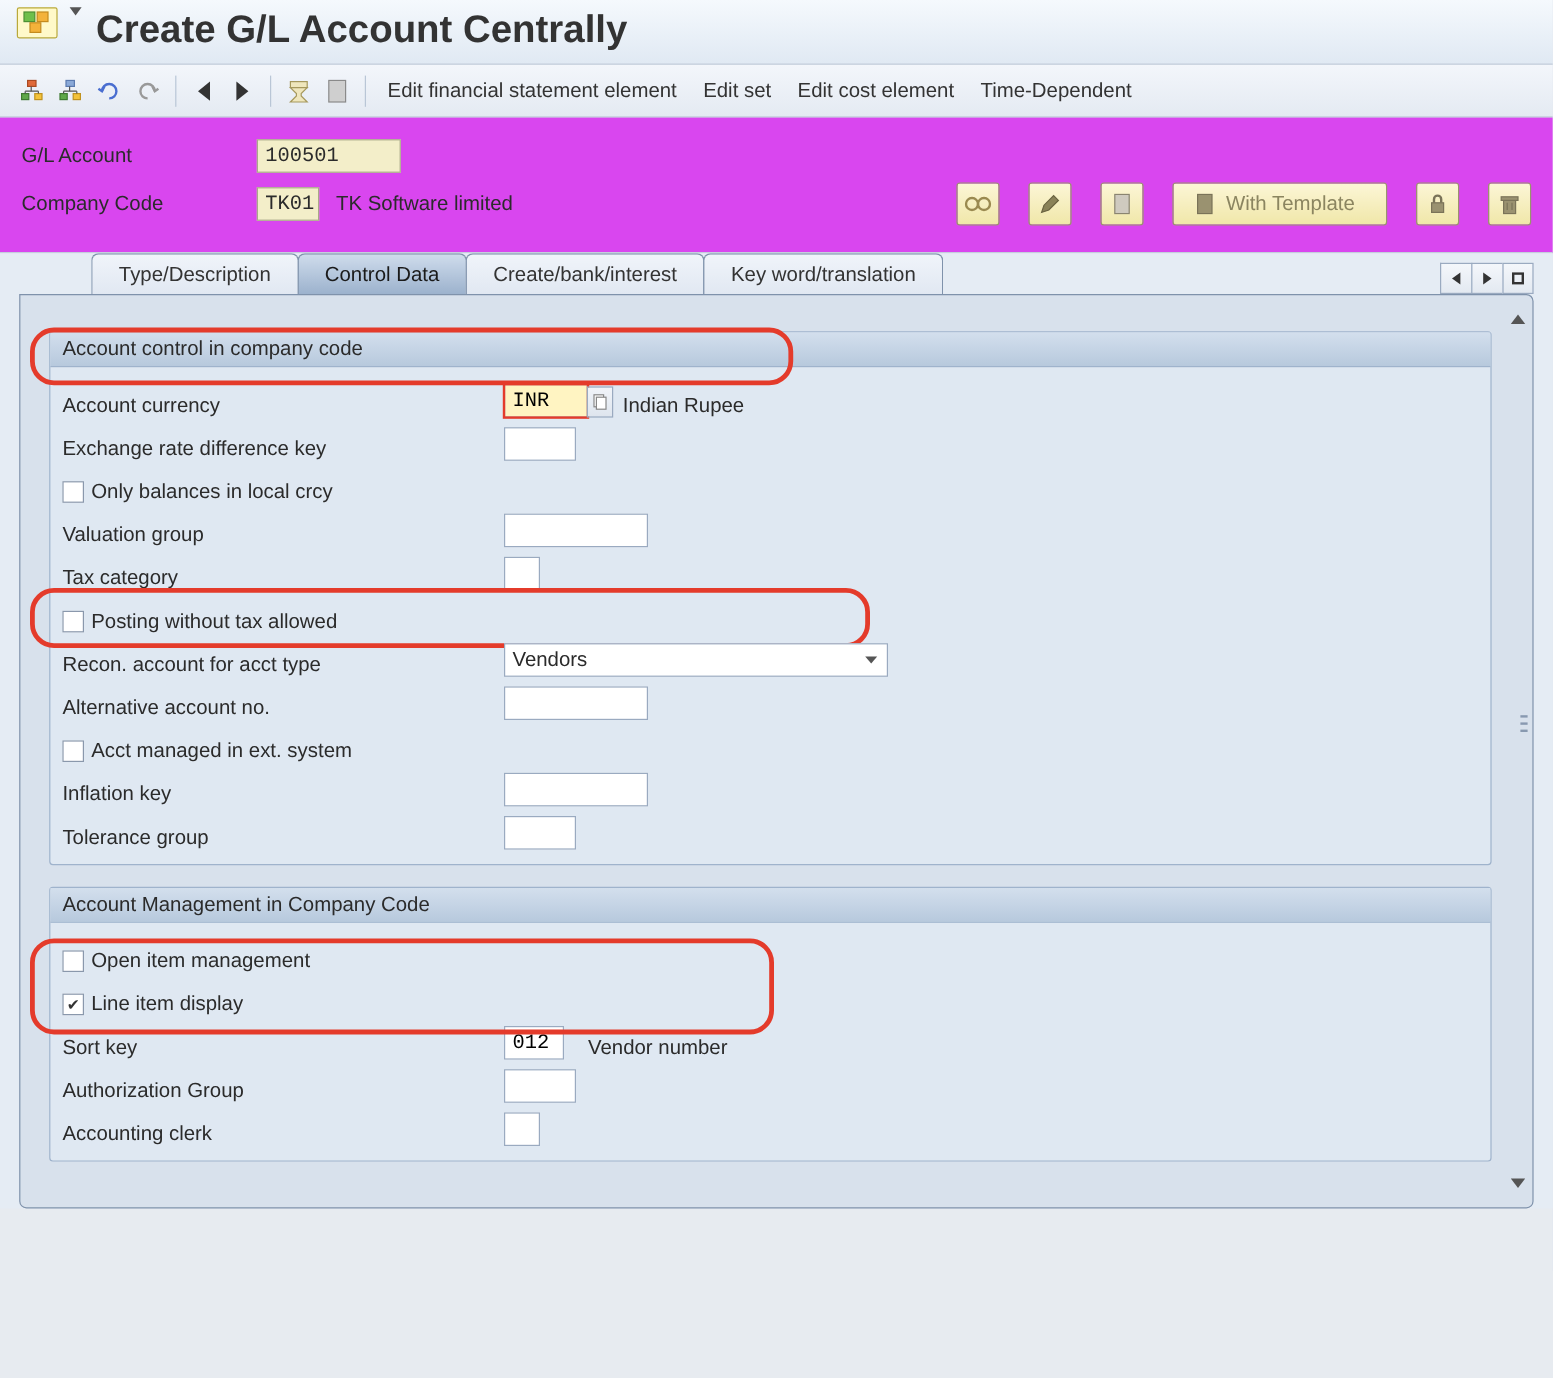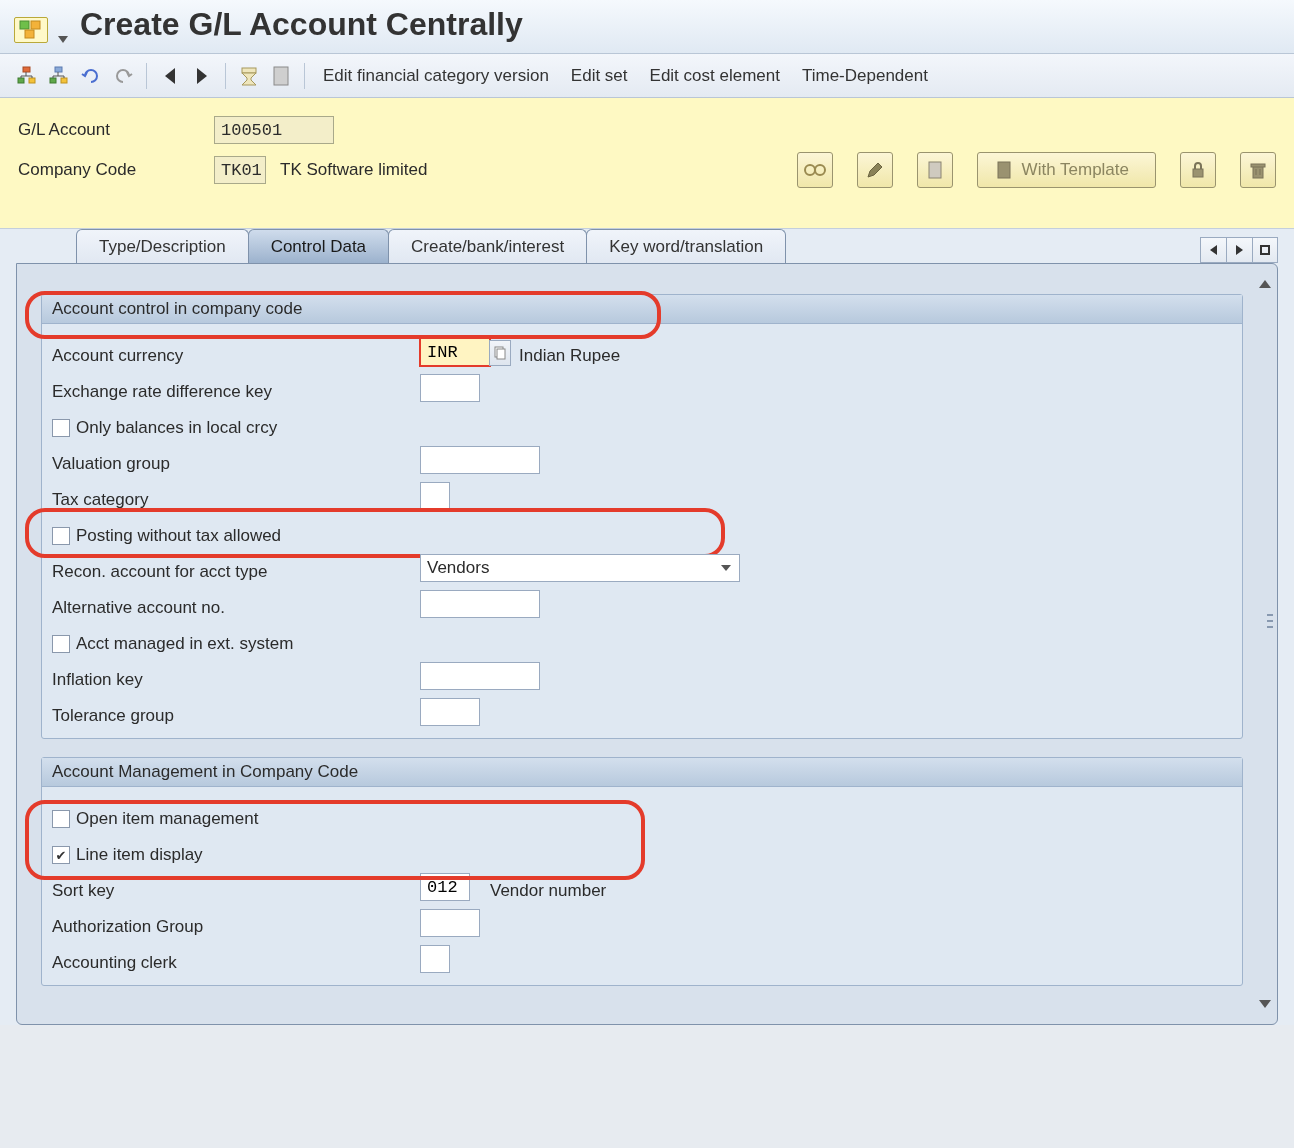--- a/index.html
+++ b/index.html
@@ -10,21 +10,21 @@
     color: #2b2b2b;
     width: 1294px;
     overflow: hidden;
   }
   
   .title-bar {
     background: linear-gradient(#f5f9fd, #e0e9f3);
     border-bottom: 1px solid #b9c6d6;
     padding: 6px 14px 10px 14px;
     display: flex;
-    align-items: flex-end;
+    align-items: flex-start;
     gap: 12px;
   }
   .title-icon {
     display: inline-flex;
     padding: 2px 4px;
     background: #fff9c9;
     border: 1px solid #b9a93a;
     border-radius: 2px;
   }
   .title-icon svg { display: block; }
@@ -72,22 +72,22 @@
     border-right: 10px solid #333;
   }
   .triangle-right {
     width: 0; height: 0;
     border-top: 8px solid transparent;
     border-bottom: 8px solid transparent;
     border-left: 10px solid #333;
   }
   
   .header-form {
-    padding: 14px 18px 36px 18px;
-    background: #fef9c3;
+    padding: 14px 18px 18px 18px;
+    background: #d946ef;
     border-bottom: 1px solid #c4cfdc;
   }
   .hf-row {
     display: flex;
     align-items: center;
     padding: 4px 0;
   }
   .hf-label {
     width: 196px;
   }
@@ -369,21 +369,21 @@
         <rect x="3" y="2" width="14" height="5" fill="#efe6bc" stroke="#a6985c"></rect>
         <polygon points="3,7 17,7 12,12 12,14 17,19 3,19 8,14 8,12" fill="#efe6bc" stroke="#a6985c"></polygon>
       </svg>
   </span>
   <span class="tb-btn">
     <svg width="18" height="20">
         <rect x="2" y="1" width="14" height="18" fill="#cfcfcf" stroke="#8a8a8a"></rect>
       </svg>
   </span>
   <span class="tb-sep"></span>
-  <span class="tb-text">Edit financial category version</span>
+  <span class="tb-text">Edit financial statement element</span>
   <span class="tb-text">Edit set</span>
   <span class="tb-text">Edit cost element</span>
   <span class="tb-text">Time-Dependent</span>
 </div>
 
 <div class="header-form">
   <div class="hf-row">
     <span class="hf-label">G/L Account</span>
     <span class="hf-field gl-account">100501</span>
   </div>

